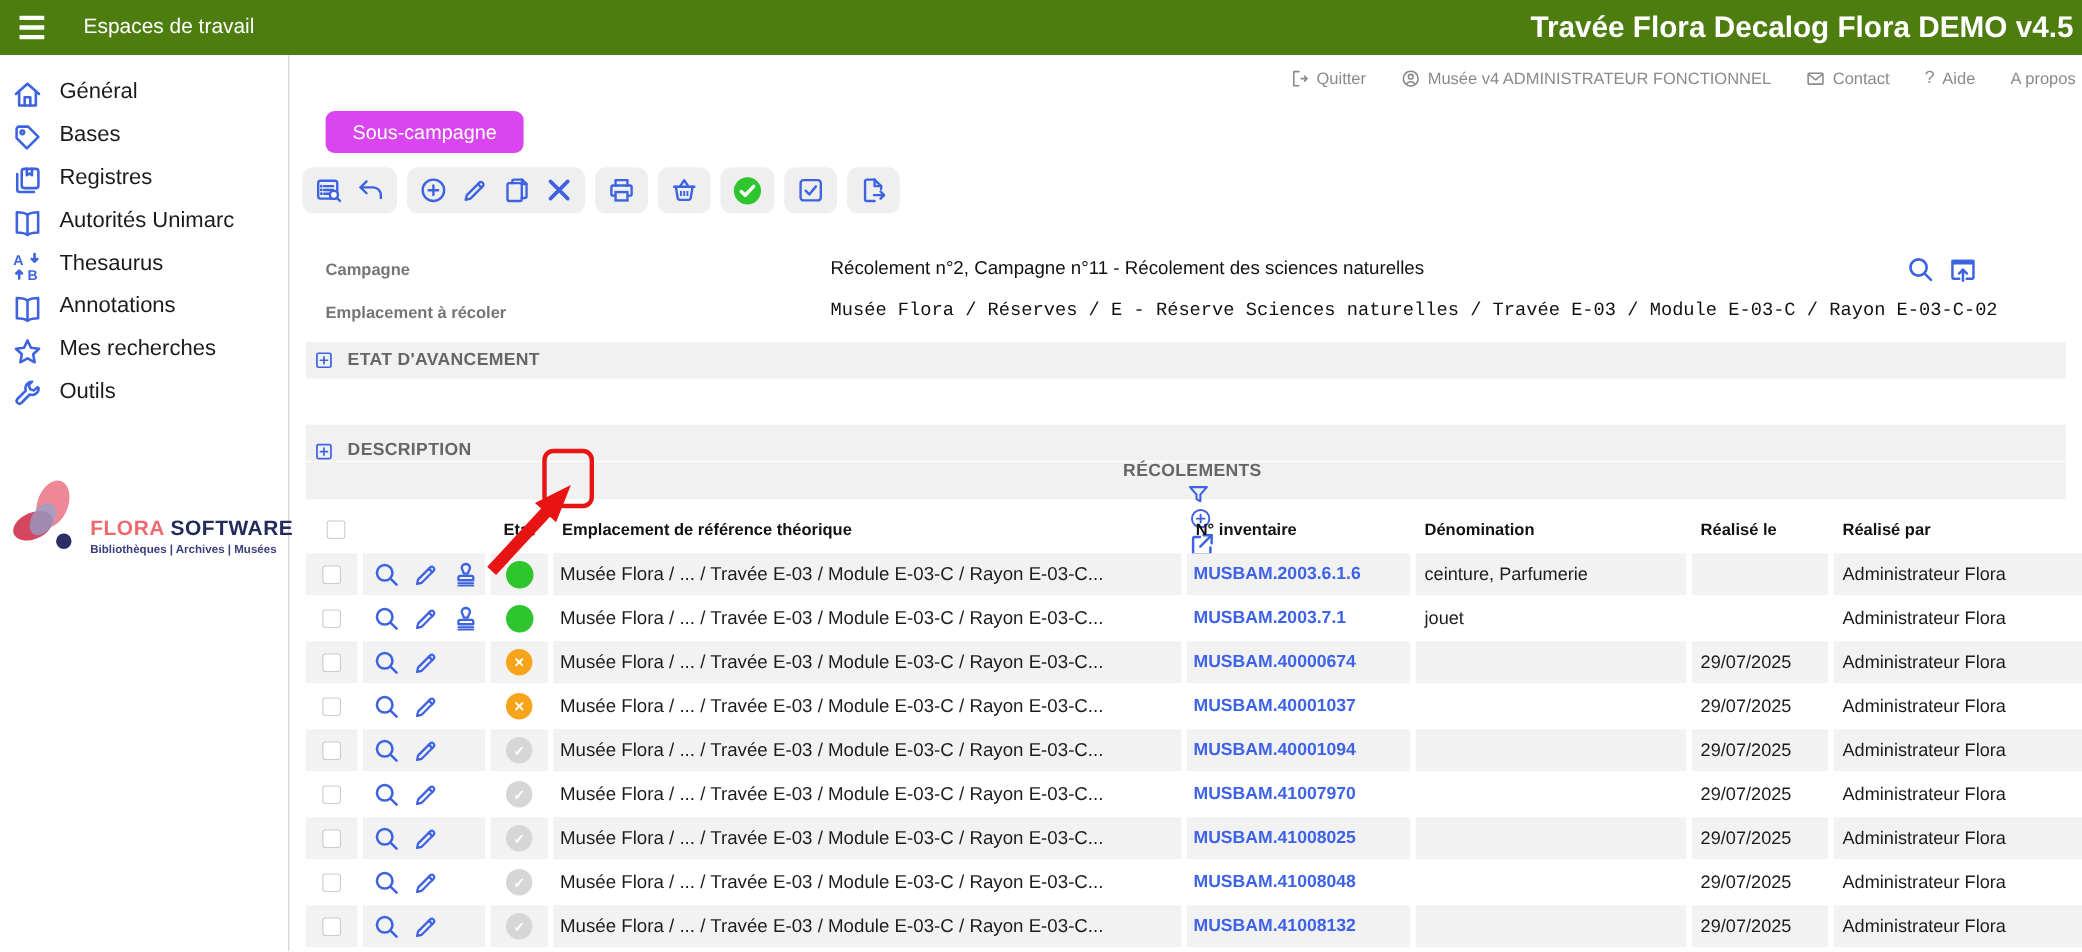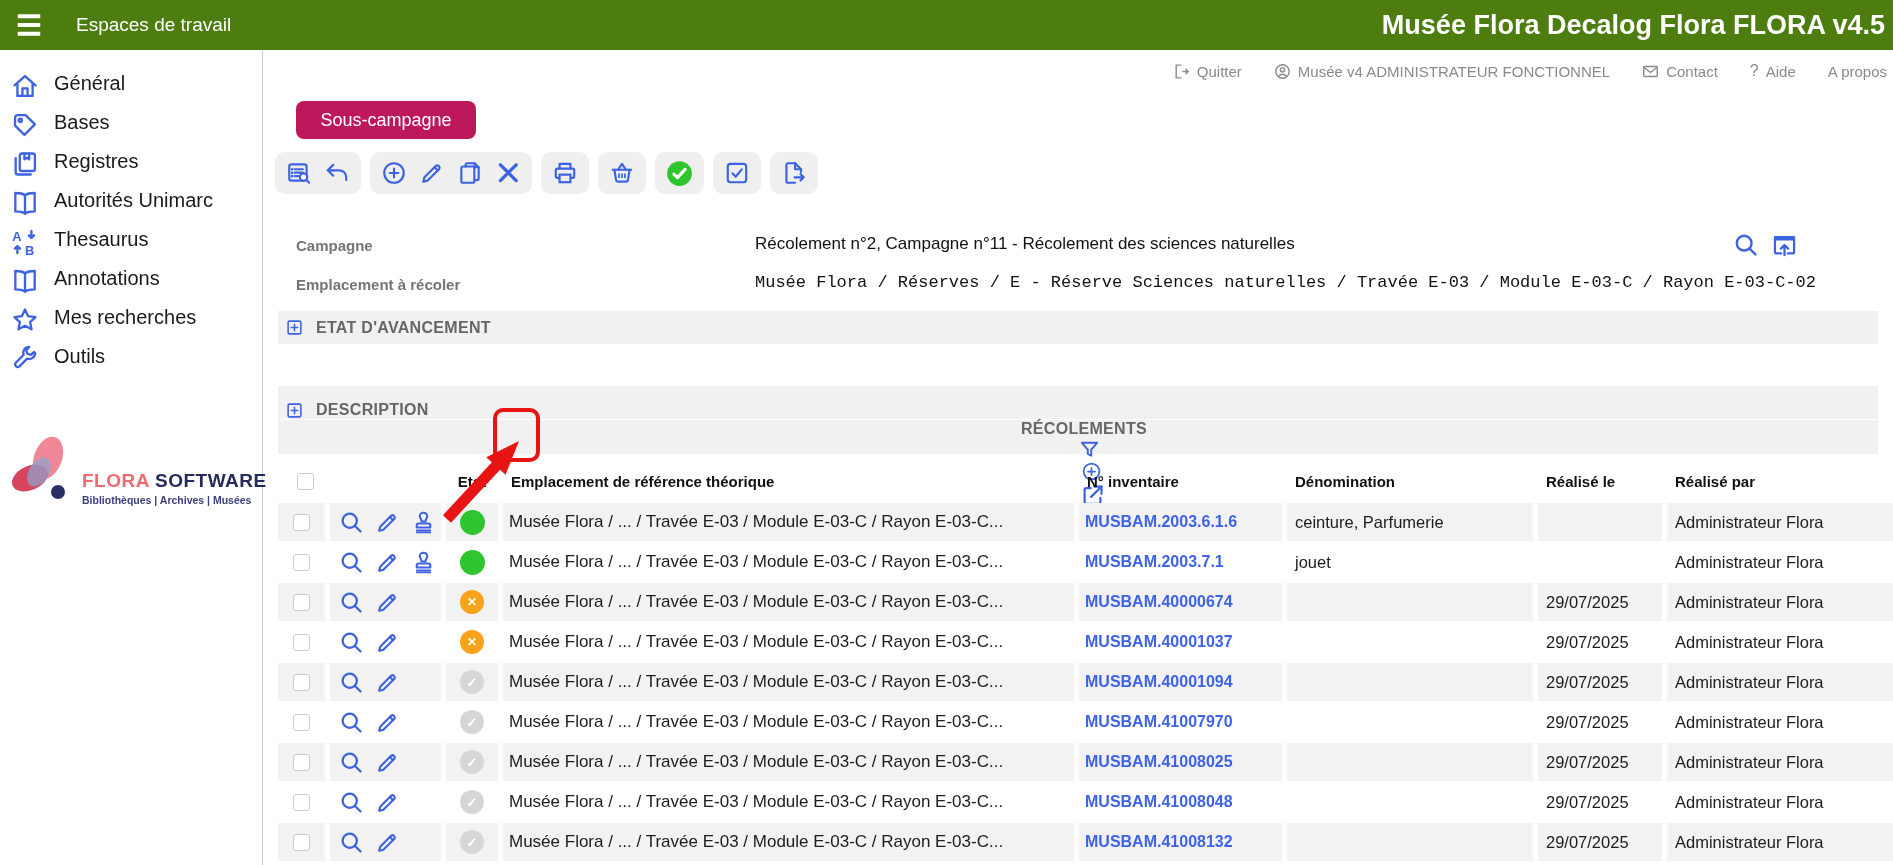--- a/index.html
+++ b/index.html
@@ -25,21 +25,21 @@
   .logo-soft{color:#232a5c;}
   .logo-line2{position:absolute;left:76px;top:60px;font-size:10.5px;font-weight:bold;color:#3a3f7d;white-space:nowrap;}
 
   
   .utility{position:absolute;top:62px;right:6px;display:flex;align-items:center;gap:32px;color:#8a8a8a;font-size:15px;white-space:nowrap;}
   .ulink{display:flex;align-items:center;gap:7px;cursor:pointer;}
   .uicon{width:17px;height:17px;color:#8a8a8a;}
   .qmark{font-size:16px;}
 
   
-  .tab{position:absolute;left:296px;top:101px;width:180px;height:38px;background:#be185d;border-radius:8px;color:#fff;font-size:18px;display:flex;align-items:center;justify-content:center;cursor:pointer;}
+  .tab{position:absolute;left:296px;top:101px;width:180px;height:38px;background:#d946ef;border-radius:8px;color:#fff;font-size:18px;display:flex;align-items:center;justify-content:center;cursor:pointer;}
   .toolbar{position:absolute;left:275px;top:152px;display:flex;gap:9px;}
   .tgroup{height:42px;background:#efefef;border-radius:10px;display:flex;align-items:center;justify-content:center;gap:12px;padding:0 11px;}
   .ticon{width:26px;height:26px;color:#3E63E0;cursor:pointer;}
   .ticon.big{width:27px;height:27px;}
 
   
   .flabel{position:absolute;font-size:15px;font-weight:bold;color:#757575;white-space:nowrap;}
   .fvalue{position:absolute;font-size:17px;color:#111;white-space:nowrap;}
   .ficon{position:absolute;color:#3E63E0;cursor:pointer;}
 
@@ -85,21 +85,21 @@
 
 <div class="stage">
 
   <header class="topbar">
     <span class="hamburger">
         <svg viewBox="0 0 24 24">
           <path d="M3 5h18M3 12h18M3 19h18" fill="none" stroke="currentColor" stroke-width="3.2"></path>
         </svg>
       </span>
     <span class="workspace">Espaces de travail</span>
-    <span class="apptitle">Musée Flora Decalog Flora FLORA v4.5</span>
+    <span class="apptitle">Travée Flora Decalog Flora DEMO v4.5</span>
   </header>
 
   <aside class="sidebar">
     <nav class="nav">
       <div class="nav-item">
           <span class="nicon">
             <svg viewBox="0 0 24 24">
               <path d="M3 11.5 12 3.5l9 8" fill="none" stroke="currentColor" stroke-width="2" stroke-linecap="round" stroke-linejoin="round"></path>
               <path d="M5.5 10v10.5h13V10" fill="none" stroke="currentColor" stroke-width="2" stroke-linecap="round" stroke-linejoin="round"></path>
               <path d="M9.8 20.5V14h4.4v6.5" fill="none" stroke="currentColor" stroke-width="2" stroke-linecap="round" stroke-linejoin="round"></path>

